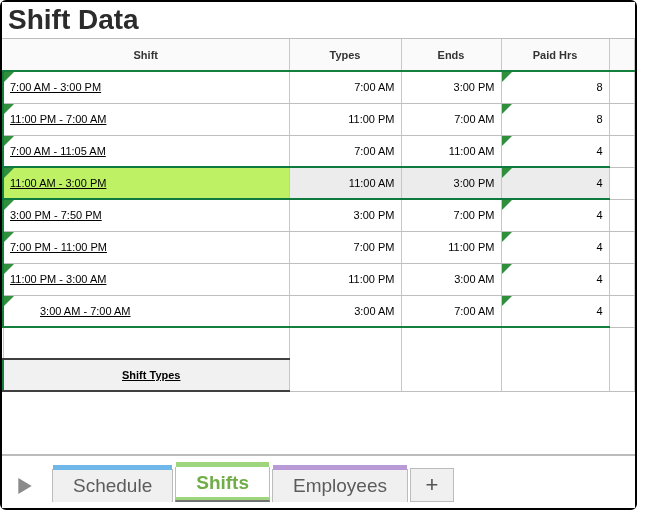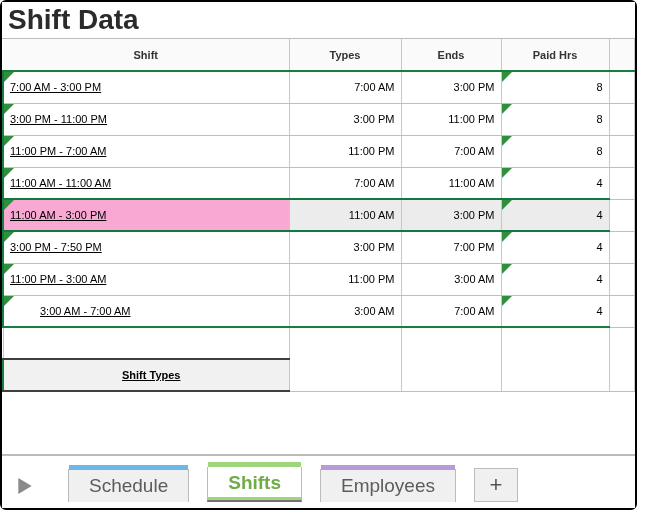--- a/index.html
+++ b/index.html
@@ -90,21 +90,21 @@
     content: "";
     position: absolute;
     left: 0; top: 0;
     width: 0; height: 0;
     border-top: 10px solid #2f8f3d;
     border-right: 10px solid transparent;
   }
 
   
   tr.selected td { background: #ececec; }
-  tr.selected td.shift { background:#f9a8d4;margin-left:7px; }
+  tr.selected td.shift { background:#bef264;margin-left:7px; }
   tr.selected td.blank { background:#fff; }
   tr.sel-above td { border-bottom: 2px solid #0f7a3d; }
   tr.selected  td { border-bottom: 2px solid #0f7a3d; }
   tr.selected  td.blank,
   tr.sel-above td.blank { border-bottom: 1px solid #bfbfbf; }
 
   
   tr.lastdata td { border-bottom: 2px solid #15803d; padding-left: 36px; }
   tr.lastdata td.blank { border-bottom: 1px solid #bfbfbf; }
   
@@ -128,21 +128,21 @@
   }
   tr.shift-types td { background:#fff; }
   tr.pre-types td { border-bottom: none; }
 
   
   .tabbar {
     height: 46px;
     display: flex;
     align-items: flex-end;
     padding: 0 0 6px 6px;
-    gap: 16px;
+    gap: 0;
     border-top: 2px solid #bcbcbc;
     background: #fff;
   }
   .tab-nav {
     width: 34px; height: 32px;
     display: flex; align-items: center; justify-content: center;
     color: #8a8a8a;
     font-size: 18px;
     margin-right: 10px;
   }
@@ -218,51 +218,51 @@
       </thead>
       <tbody>
         <tr>
           <td class="shift ind">7:00 AM - 3:00 PM</td>
           <td class="starts">7:00 AM</td>
           <td class="ends">3:00 PM</td>
           <td class="paid">8</td>
           <td class="blank"></td>
         </tr>
         <tr>
-          <td class="shift ind">3:00 PM - 11:00 PM</td>
-          <td class="starts">3:00 PM</td>
-          <td class="ends">11:00 PM</td>
-          <td class="paid">8</td>
-          <td class="blank"></td>
-        </tr>
-        <tr>
           <td class="shift ind">11:00 PM - 7:00 AM</td>
           <td class="starts">11:00 PM</td>
           <td class="ends">7:00 AM</td>
           <td class="paid">8</td>
           <td class="blank"></td>
         </tr>
         <tr class="sel-above">
-          <td class="shift ind">11:00 AM - 11:00 AM</td>
+          <td class="shift ind">7:00 AM - 11:05 AM</td>
           <td class="starts">7:00 AM</td>
           <td class="ends">11:00 AM</td>
           <td class="paid">4</td>
           <td class="blank"></td>
         </tr>
         <tr class="selected">
           <td class="shift ind">11:00 AM - 3:00 PM</td>
           <td class="starts">11:00 AM</td>
           <td class="ends">3:00 PM</td>
           <td class="paid">4</td>
           <td class="blank"></td>
         </tr>
         <tr>
           <td class="shift ind">3:00 PM - 7:50 PM</td>
           <td class="starts">3:00 PM</td>
           <td class="ends">7:00 PM</td>
+          <td class="paid">4</td>
+          <td class="blank"></td>
+        </tr>
+        <tr>
+          <td class="shift ind">7:00 PM - 11:00 PM</td>
+          <td class="starts">7:00 PM</td>
+          <td class="ends">11:00 PM</td>
           <td class="paid">4</td>
           <td class="blank"></td>
         </tr>
         <tr>
           <td class="shift ind">11:00 PM - 3:00 AM</td>
           <td class="starts">11:00 PM</td>
           <td class="ends">3:00 AM</td>
           <td class="paid">4</td>
           <td class="blank"></td>
         </tr>

